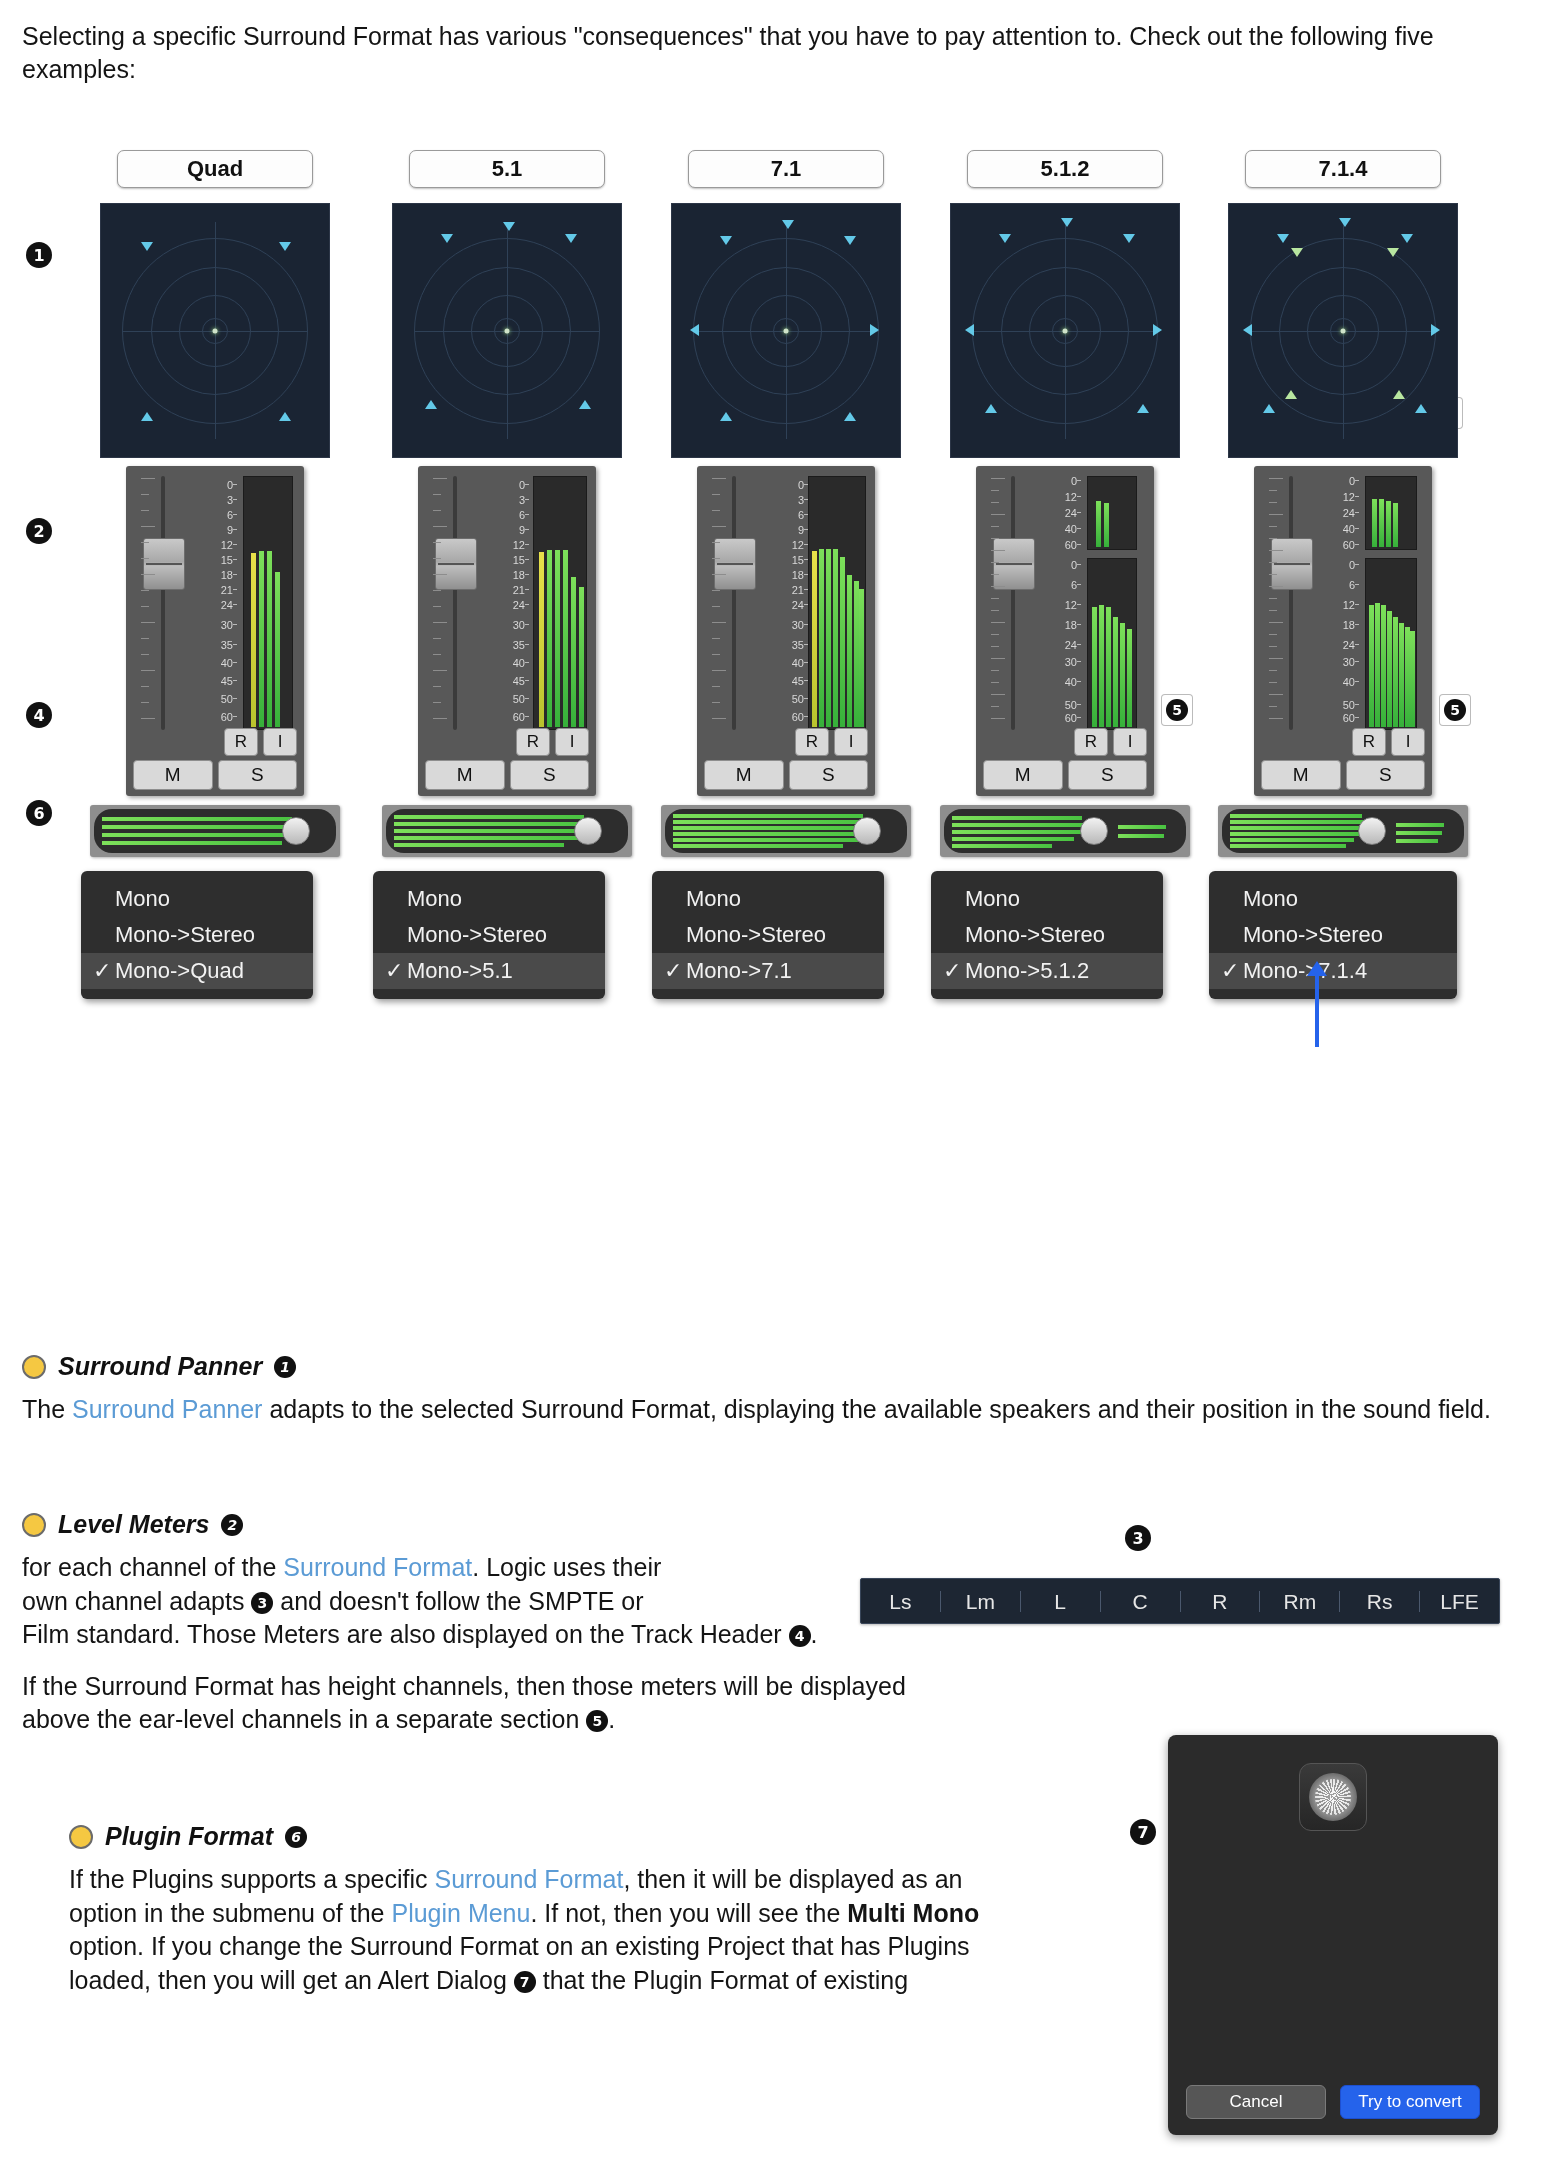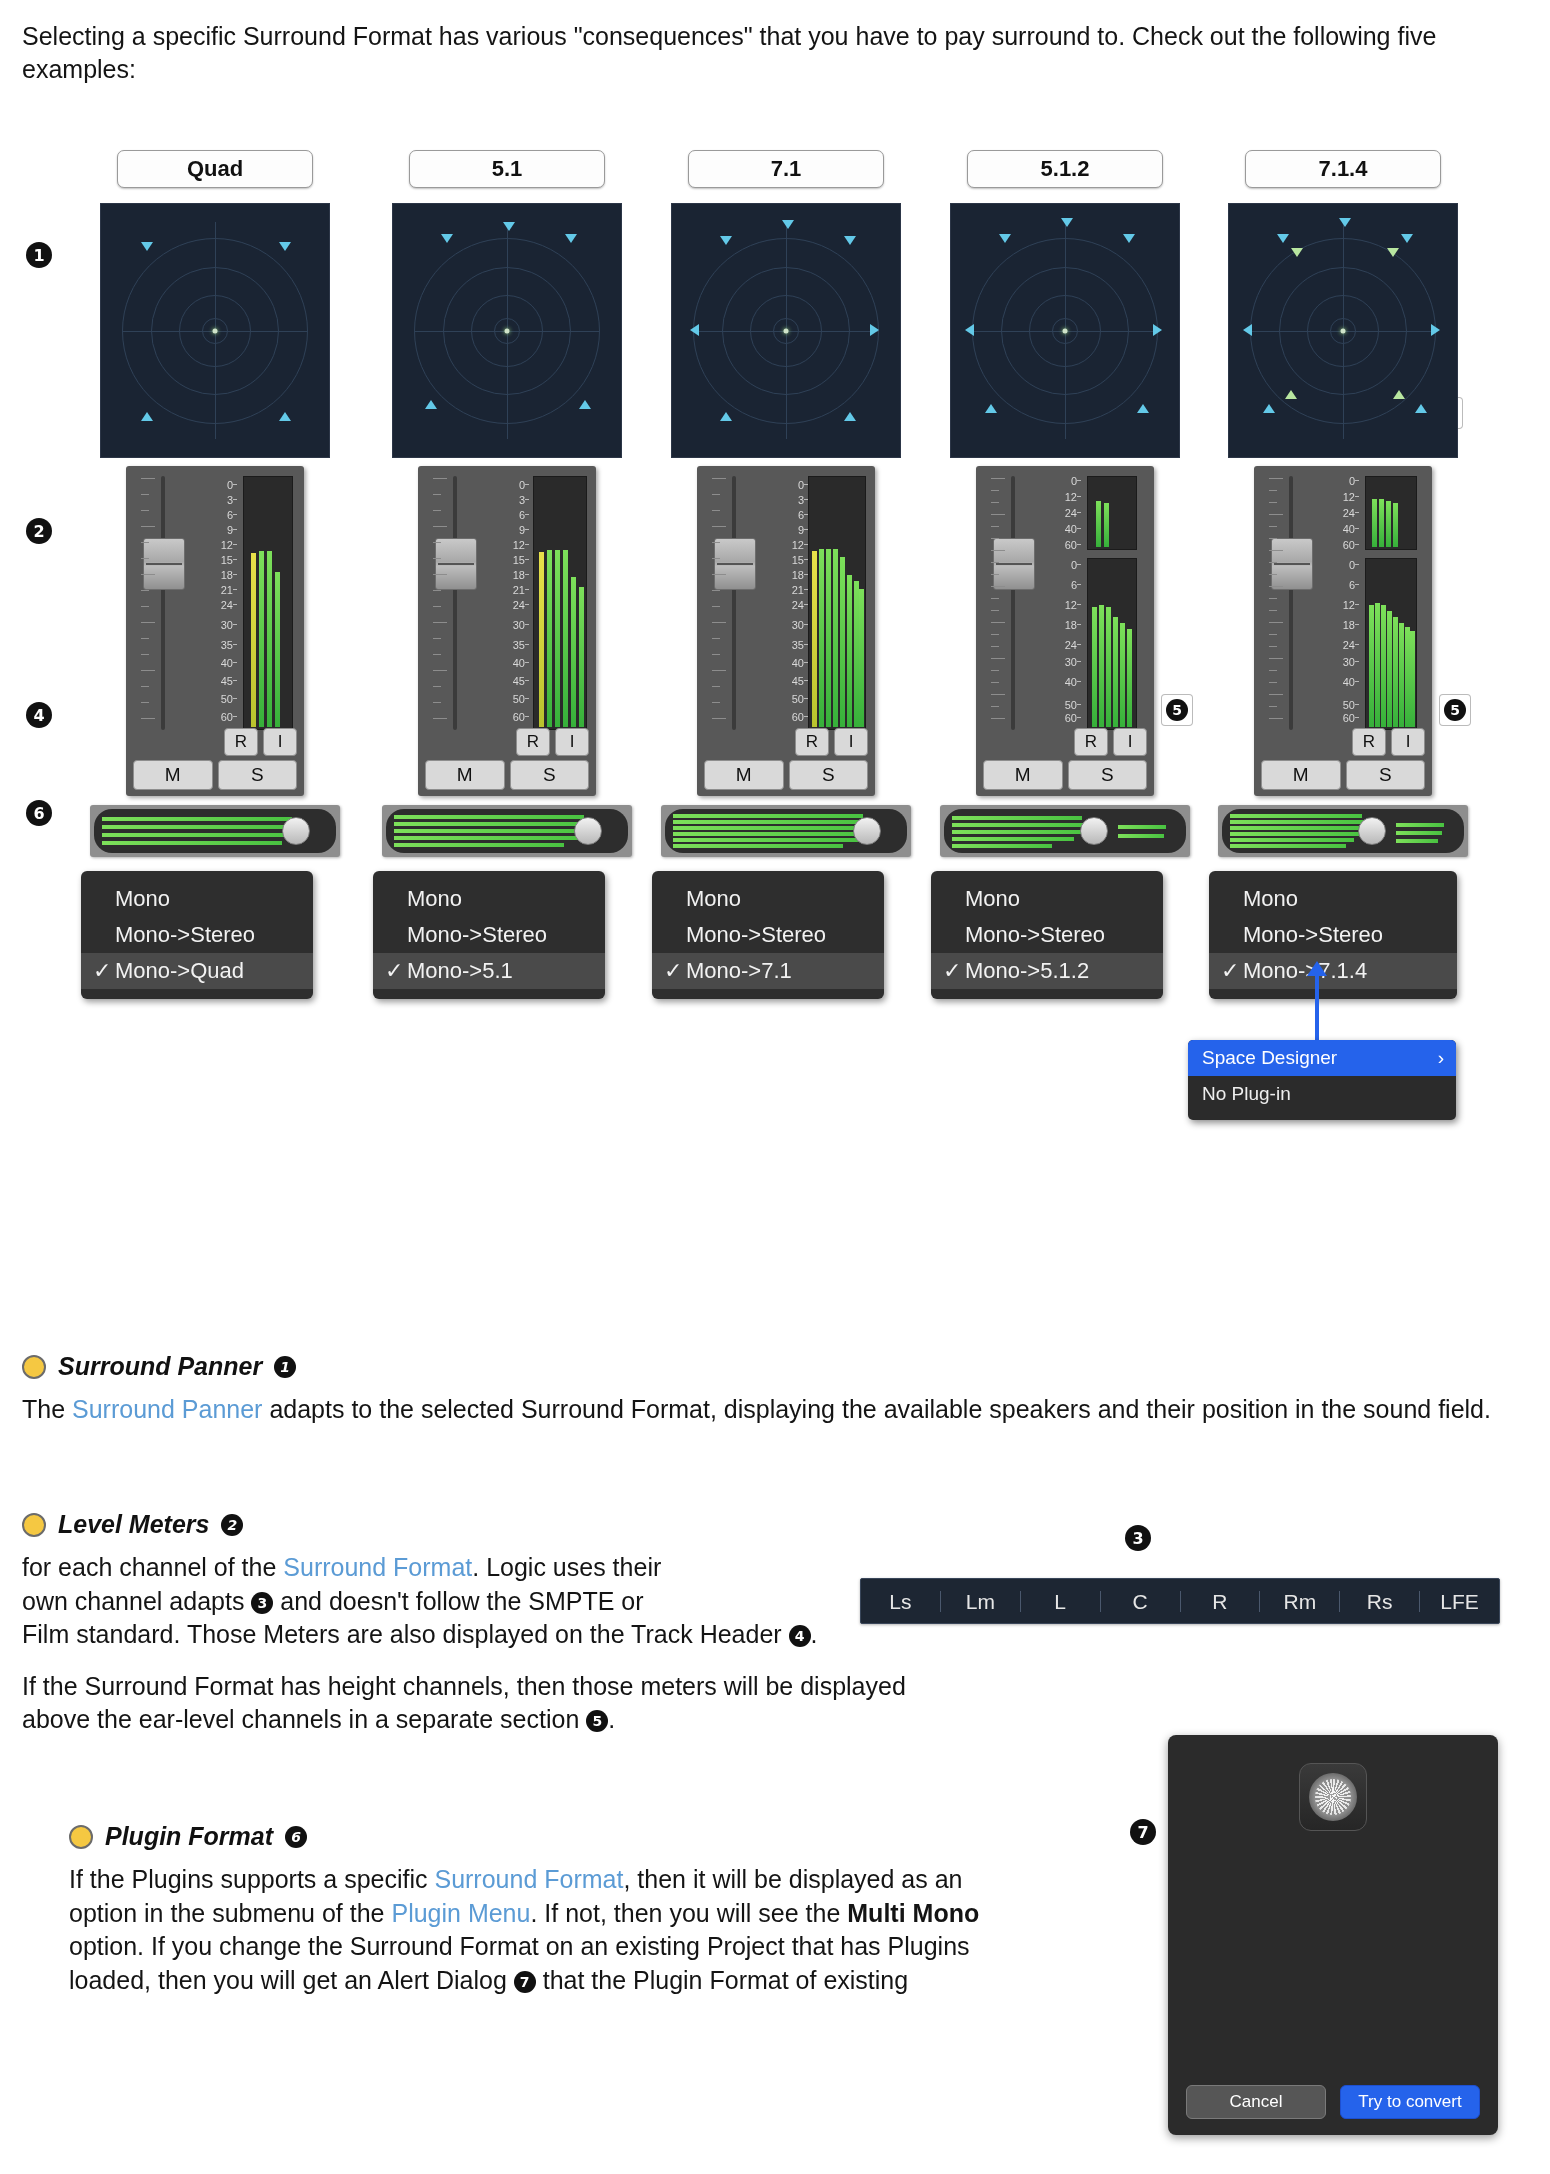--- a/index.html
+++ b/index.html
@@ -282,21 +282,21 @@
     font-size: 17px;
   }
   .alert .btn.cancel { background: #565656; color: #fff; border: 1px solid #7a7a7a; }
   .alert .btn.confirm { background: #2563eb; color: #fff; border: 1px solid #1d4fd0; }
 </style>
 </head>
 <body>
 
 <div class="page">
 
-  <div class="intro">Selecting a specific Surround Format has various "consequences" that you have to pay surround to. Check out the following five examples:</div>
+  <div class="intro">Selecting a specific Surround Format has various "consequences" that you have to pay attention to. Check out the following five examples:</div>
 
   <div class="fig">
 
     <div class="cnum" style="left:26px; top:92px;">1</div>
     <div class="cnum" style="left:26px; top:368px;">2</div>
     <div class="cnum" style="left:26px; top:552px;">4</div>
     <div class="cnum" style="left:26px; top:650px;">6</div>
 
     <div class="cnum boxed" style="left:1135px; top:248px;">
         <span>5</span>
@@ -808,27 +808,20 @@
       <div class="pmenu" style="margin-left:6px; width:248px;">
         <div class="it">Mono</div>
         <div class="it">Mono-&gt;Stereo</div>
         <div class="it sel"><span class="chk">✓</span><span>Mono-&gt;7.1.4</span></div>
       </div>
     </div>
 
   </div>
 
   <div class="arrow-up"></div>
-  <div class="sdpop">
-    <div class="row hl">
-      <span>Space Designer</span>
-      <span class="chev">›</span>
-    </div>
-    <div class="row">No Plug-in</div>
-  </div>
 
   <div class="section" style="top:1352px;">
     <div class="sec-head">
       <span class="bullet-dot"></span>
       <span>Surround Panner</span>
       <span class="inl-num">1</span>
     </div>
     <div class="sec-body">
       <span>The </span><span class="hl-blue">Surround Panner</span><span> adapts to the selected Surround Format, displaying the available speakers and their position in the sound field.</span>
     </div>

